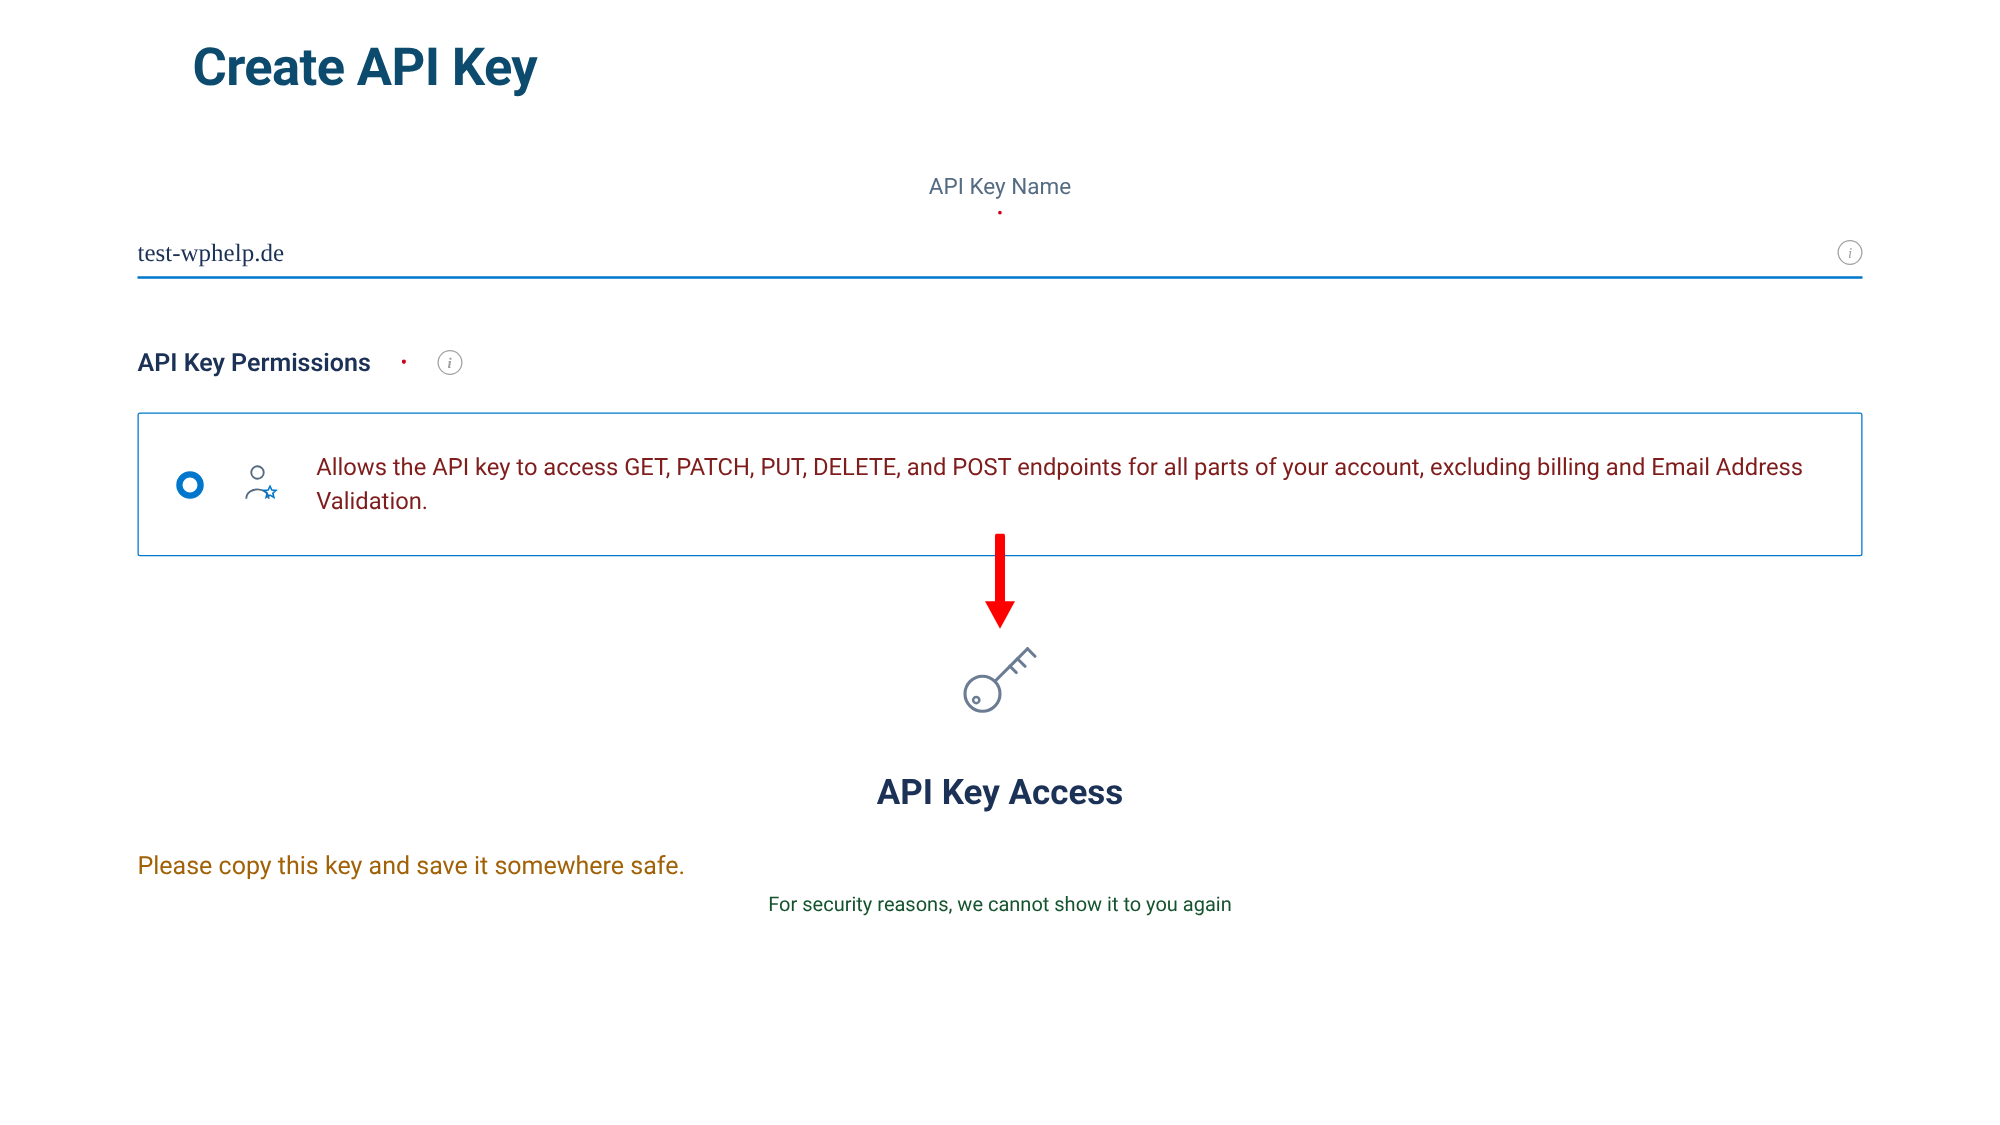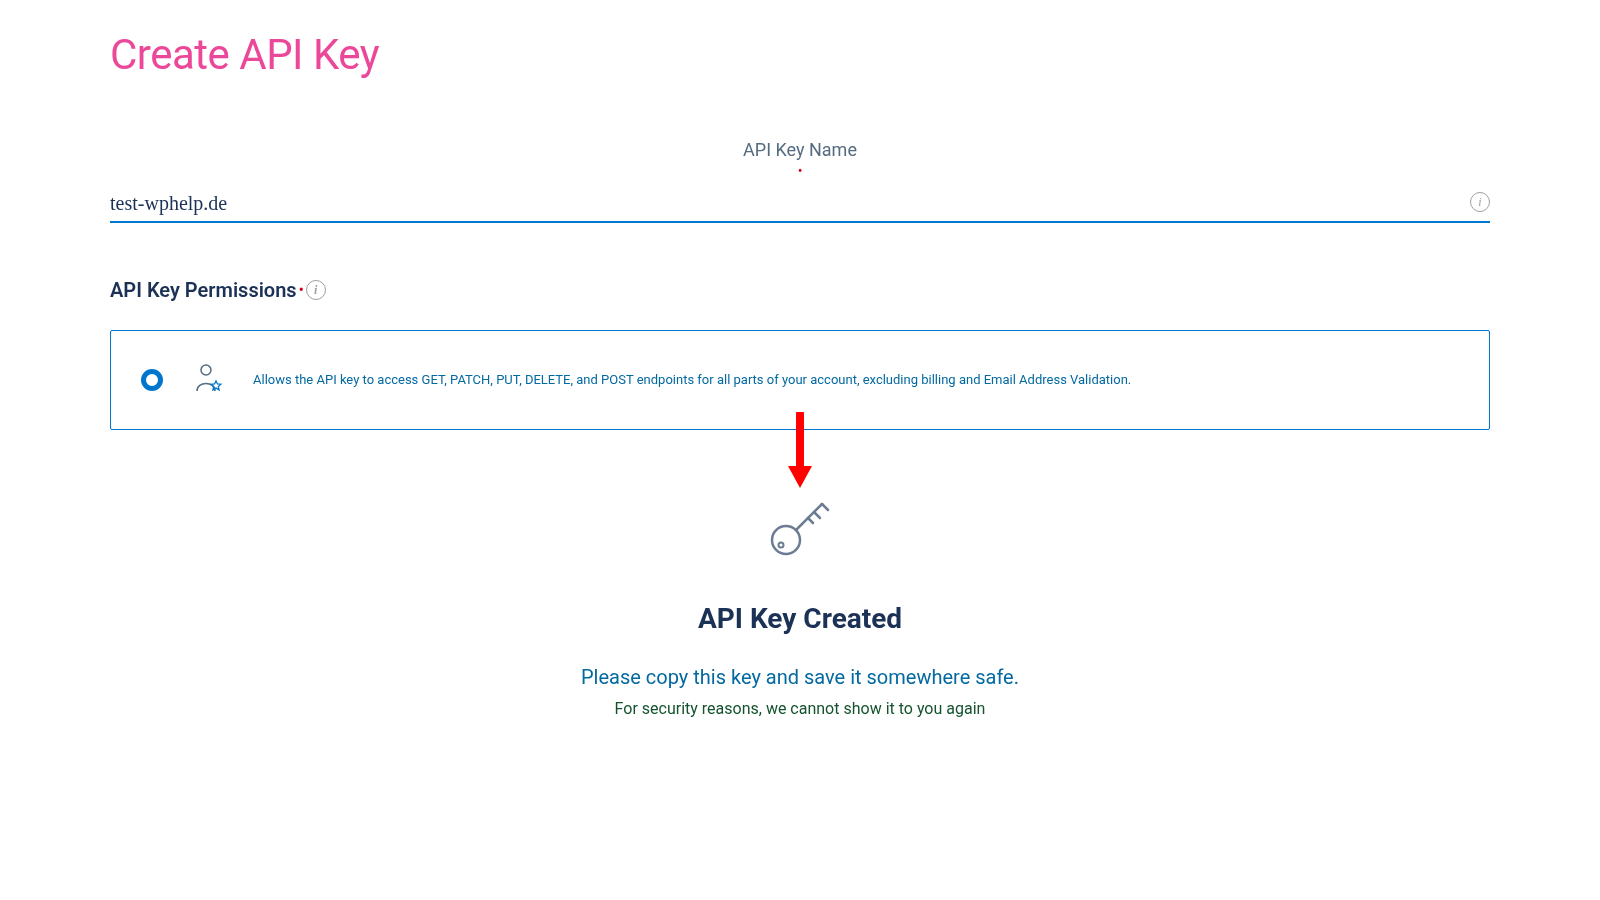--- a/index.html
+++ b/index.html
@@ -9,24 +9,25 @@
     }
     body {
       font-family: -apple-system, BlinkMacSystemFont, "Segoe UI", Roboto, Helvetica, Arial, sans-serif;
       background: #ffffff;
       padding: 30px 110px;
       width: 1600px;
       height: 900px;
     }
     .page-title {
       font-size: 42px;
-      font-weight: 400;
-      color: #ec4899;
+      font-weight: 700;
+      color: #0c4a6e;
       margin-bottom: 60px;
       letter-spacing: -0.5px;
+      margin-left: 44px;
     }
     .field-label {
       font-size: 18px;
       color: #546b81;
       margin-bottom: 8px;
       display: flex;
       align-items: center;
       gap: 4px;
       flex-direction: column;
     }
@@ -68,21 +69,21 @@
       position: absolute;
       right: 0;
       top: 6px;
     }
     .section-header {
       font-size: 20px;
       font-weight: 600;
       color: #1c3156;
       display: flex;
       align-items: center;
-      gap: 2px;
+      gap: 24px;
       margin-bottom: 28px;
     }
     .permission-card {
       border: 1px solid #0077cc;
       border-radius: 2px;
       padding: 30px 30px;
       display: flex;
       align-items: center;
       gap: 28px;
     }
@@ -101,22 +102,22 @@
     .permission-content {
       flex: 1;
     }
     .permission-title {
       font-size: 20px;
       font-weight: 700;
       color: #546b81;
       margin-bottom: 16px;
     }
     .permission-desc {
-      font-size: 13px;
-      color: #0369a1;
+      font-size: 19px;
+      color: #7f1d1d;
       line-height: 1.4;
     }
     .arrow-annotation {
       display: flex;
       justify-content: center;
       margin-top: -18px;
       margin-bottom: -8px;
     }
     .key-icon-wrap {
       display: flex;
@@ -125,23 +126,23 @@
       margin-bottom: 40px;
     }
     .created-title {
       text-align: center;
       font-size: 28px;
       font-weight: 700;
       color: #1c3156;
       margin-bottom: 30px;
     }
     .created-text {
-      text-align: center;
-      font-size: 20px;
-      color: #0369a1;
+      text-align: left;
+      font-size: 20px;
+      color: #a16207;
       margin-bottom: 10px;
     }
     .created-warning {
       text-align: center;
       font-size: 16px;
       color: #14532d;
     }
   </style>
 </head>
 <body>
@@ -189,15 +190,15 @@
   <svg width="72" height="72" viewBox="0 0 72 72">
     <circle cx="22" cy="50" r="14" fill="none" stroke="#6b7c93" stroke-width="2.5"></circle>
     <circle cx="17" cy="55" r="2.5" fill="none" stroke="#6b7c93" stroke-width="2"></circle>
     <line x1="32" y1="40" x2="58" y2="14" stroke="#6b7c93" stroke-width="2.5" stroke-linecap="round"></line>
     <line x1="58" y1="14" x2="64" y2="20" stroke="#6b7c93" stroke-width="2.5" stroke-linecap="round"></line>
     <line x1="50" y1="22" x2="56" y2="28" stroke="#6b7c93" stroke-width="2.5" stroke-linecap="round"></line>
     <line x1="44" y1="28" x2="49" y2="33" stroke="#6b7c93" stroke-width="2.5" stroke-linecap="round"></line>
   </svg>
 </div>
 
-<div class="created-title">API Key Created</div>
+<div class="created-title">API Key Access</div>
 <div class="created-text">Please copy this key and save it somewhere safe.</div>
 <div class="created-warning">For security reasons, we cannot show it to you again</div>
 
 </body></html>

